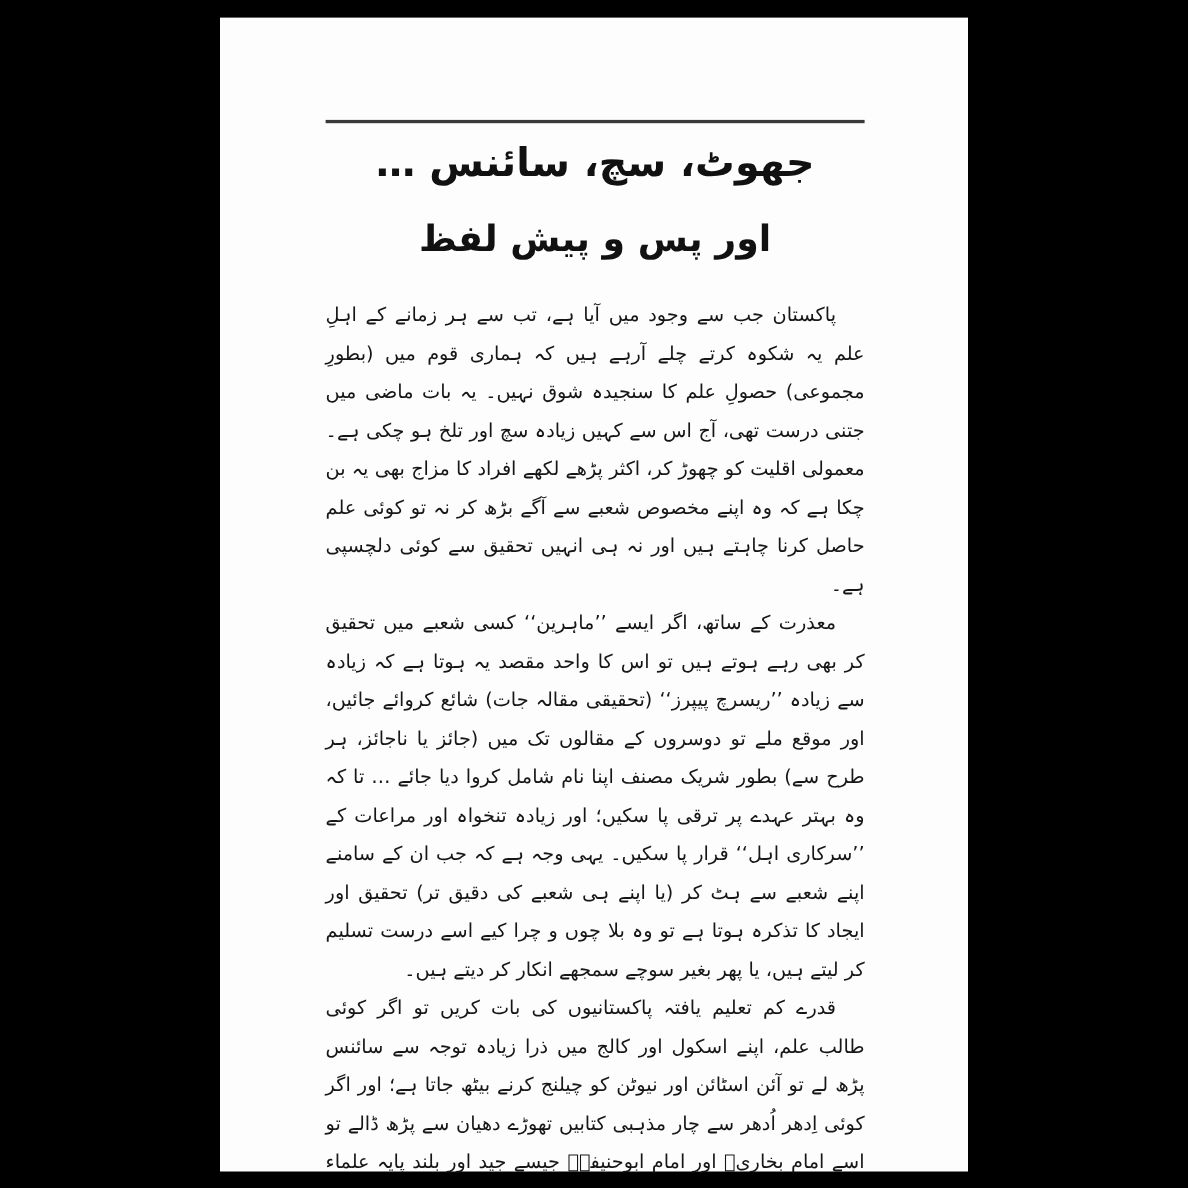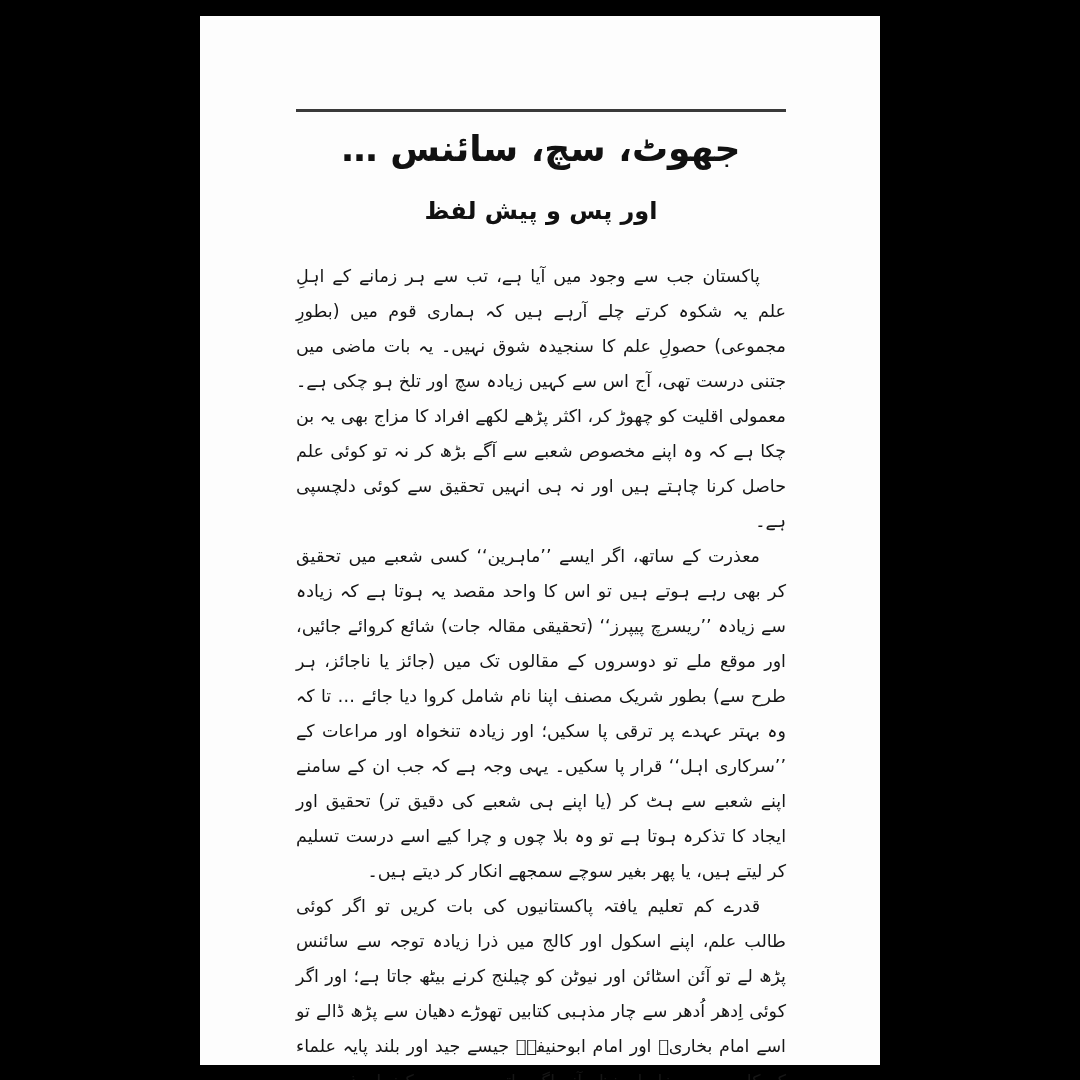--- a/index.html
+++ b/index.html
@@ -43,21 +43,21 @@
     margin: 16px 0 0 0;
     font-size: 36px;
     font-weight: bold;
     text-align: center;
     direction: rtl;
     letter-spacing: 0.5px;
     color: #111111;
   }
   .chapter-subtitle {
     margin: 28px 0 0 0;
-    font-size: 24px;
+    font-size: 33px;
     font-weight: bold;
     text-align: center;
     direction: rtl;
     color: #111111;
   }
   .body-text {
     margin-top: 34px;
     font-size: 17.5px;
     line-height: 35px;
     text-align: justify;

